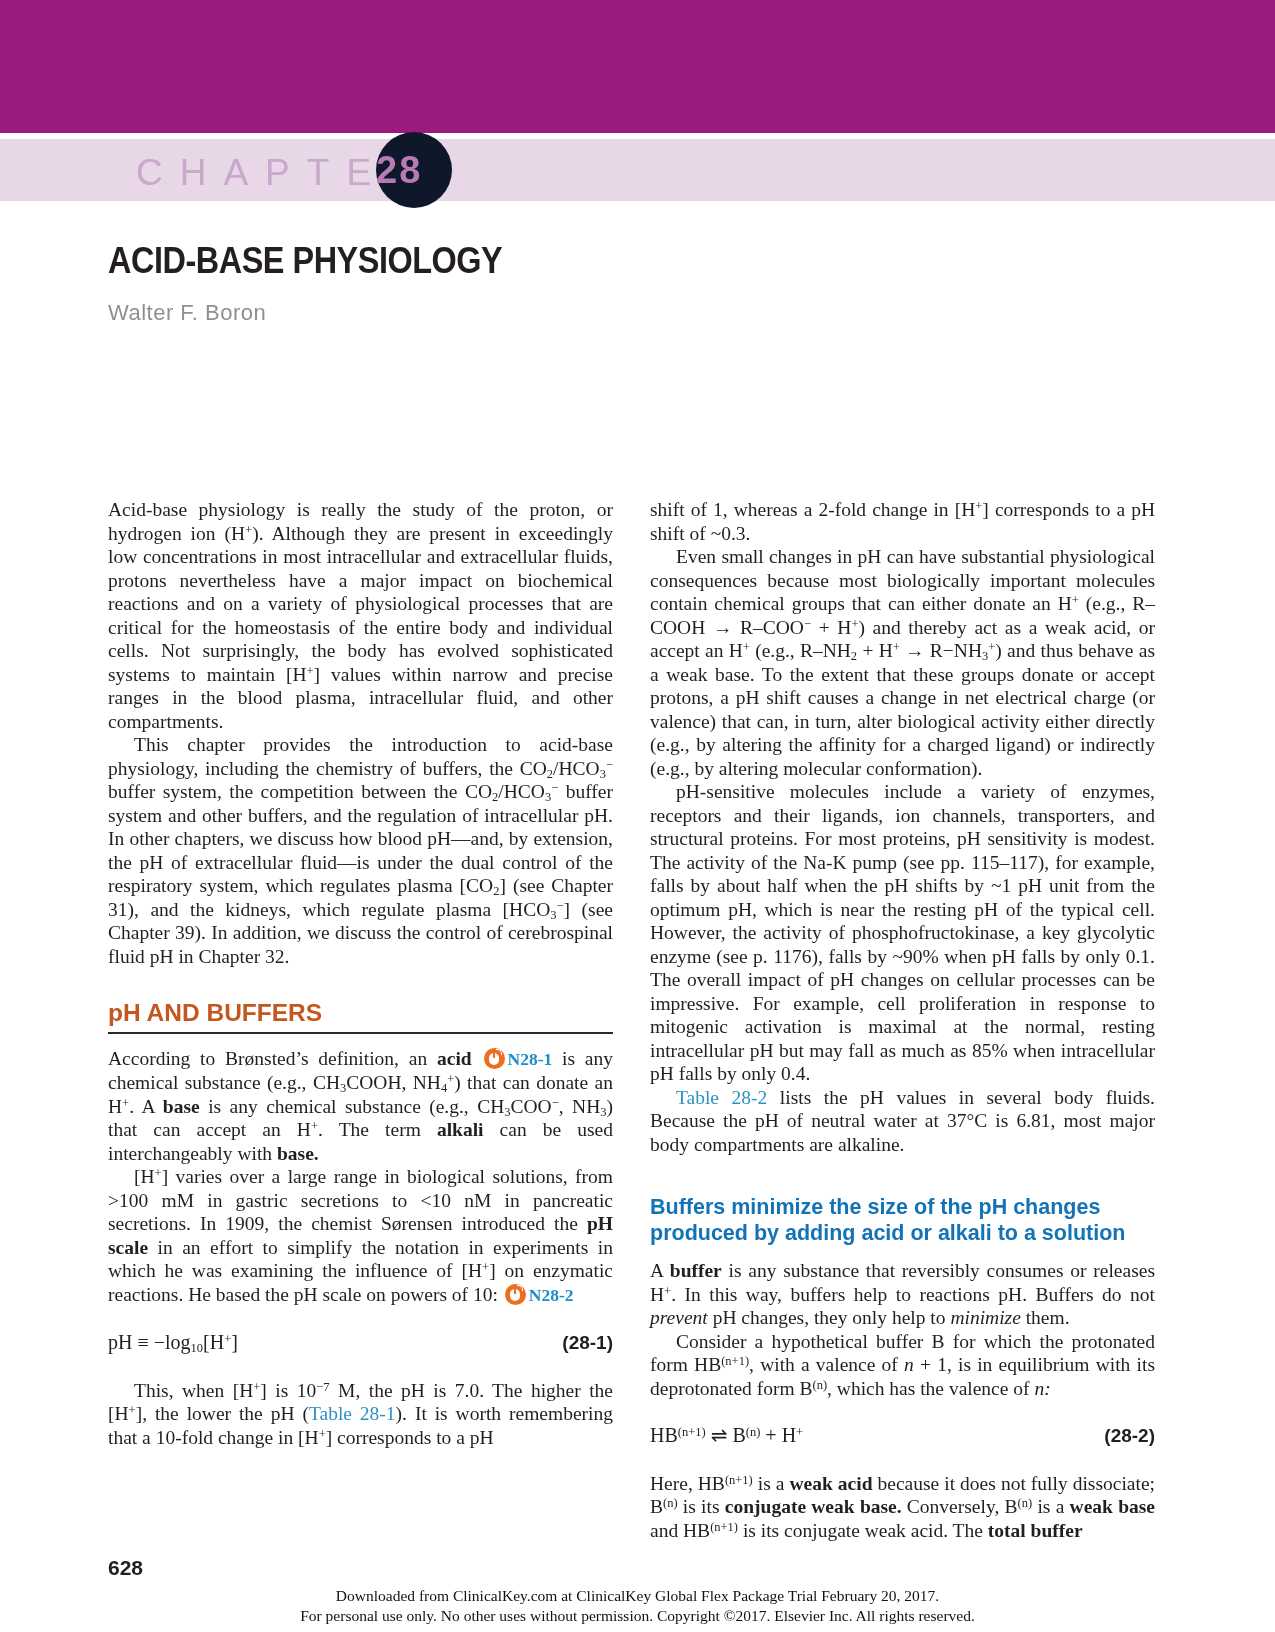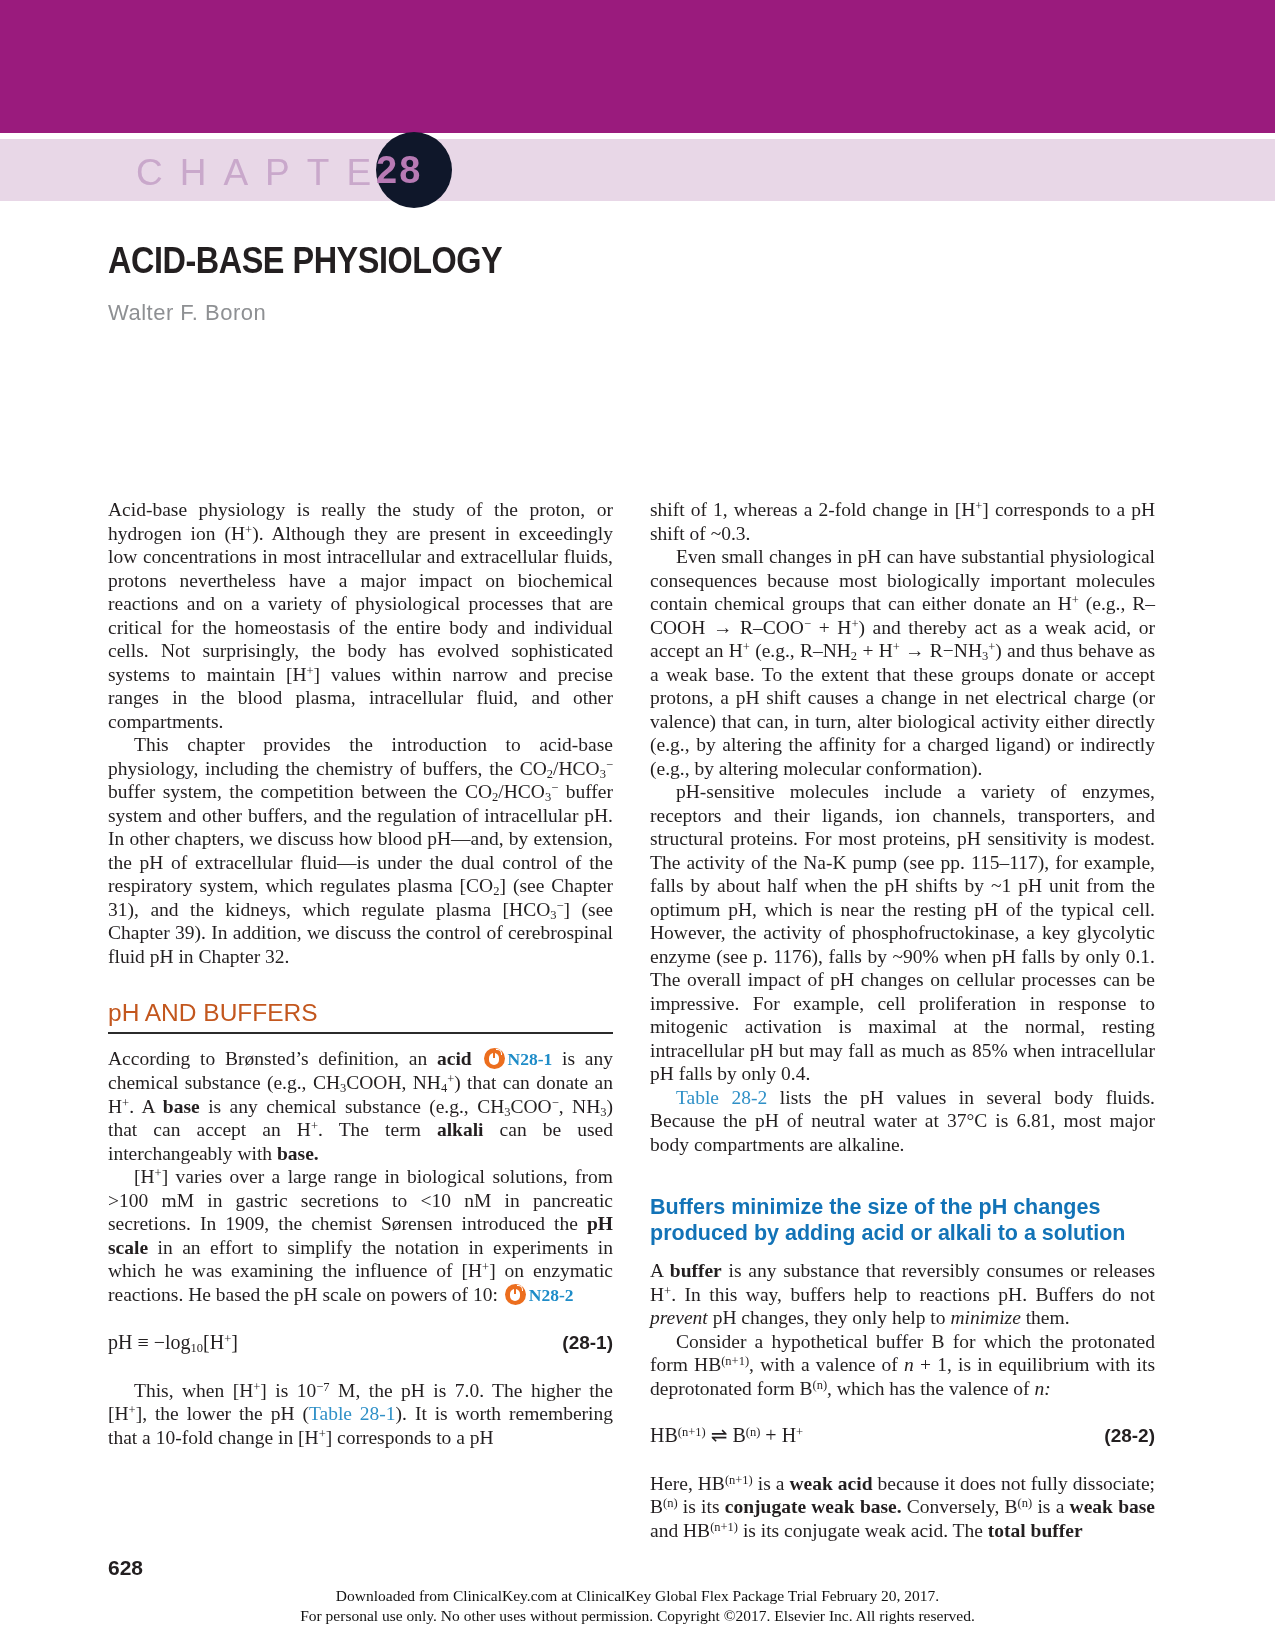--- a/index.html
+++ b/index.html
@@ -30,21 +30,21 @@
   .col-left{left:108px;}
   .col-right{left:650px;}
   .body-p{margin:0;}
   .body-p.indent{text-indent:26px;}
   sup{font-size:12.5px;line-height:0;vertical-align:6px;}
   sub{font-size:12.5px;line-height:0;vertical-align:-3px;}
   .link{color:var(--c-link);cursor:pointer;}
   .note-link{font-family:Liberation Serif, serif;font-weight:bold;font-size:17.5px;
         color:var(--c-note);cursor:pointer;white-space:nowrap;}
   .section-heading{margin-top:33px;padding-bottom:7px;border-bottom:2.5px solid var(--c-rule);
-        font-family:"Liberation Sans",sans-serif;font-weight:normal;font-size:24.5px;
+        font-family:"Liberation Sans",sans-serif;font-weight:bold;font-size:24.5px;
         color:var(--c-orange);text-align:left;letter-spacing:0;}
   .subheading{margin-top:15px;font-family:"Liberation Sans",sans-serif;font-weight:bold;
         font-size:21.5px;line-height:26px;color:var(--c-blue);text-align:left;}
   .subheading.spaced{margin-top:38px;}
   .body-p.after-head{margin-top:13px;}
   .equation{display:flex;align-items:center;margin:24px 0;}
   .eq-body{flex:1;font-size:20px;}
   .eq-number{font-family:"Liberation Sans",sans-serif;font-weight:bold;font-size:19px;}
   
   .mouse-icon{display:inline-block;position:relative;width:21px;height:21px;border-radius:50%;

